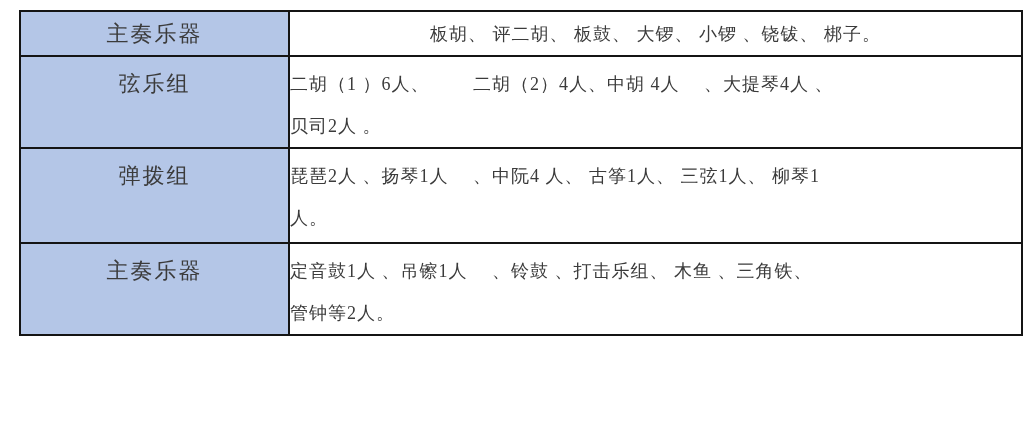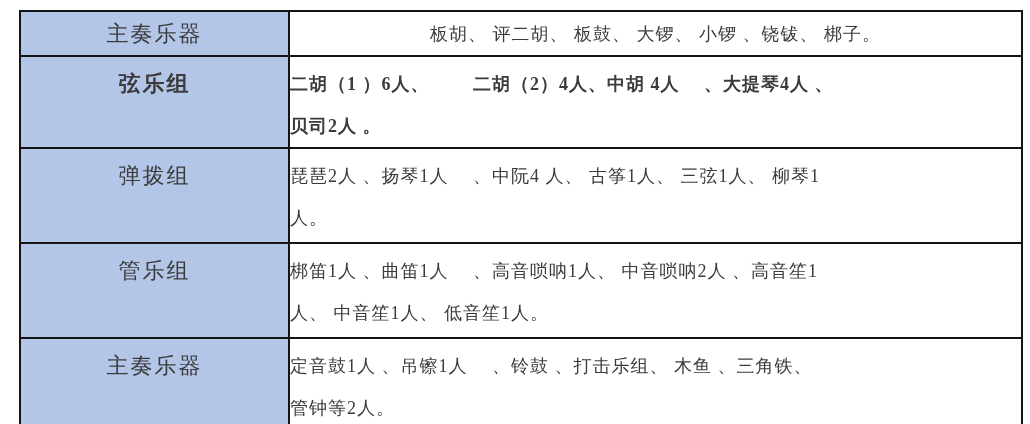--- a/index.html
+++ b/index.html
@@ -29,21 +29,21 @@
   }
   table.orchestra col.c-label   { width: 269px; }
   table.orchestra col.c-content { width: 733px; }
   table.orchestra td {
     border: 2px solid #141414;
     vertical-align: top;
     padding: 0;
     overflow: hidden;
   }
   tr.r0 { height: 43px; }
-  tr.r1 { height: 91px; font-weight: bold; }
+  tr.r1 { height: 91px; }
   tr.r2 { height: 95px; border-radius: 27px; }
   tr.r3 { height: 95px; }
   tr.r4 { height: 85px; }
 
   td.lbl {
     background: #b4c6e7;
     text-align: center;
     color: #3b3b3b;
     font-size: 22px;
     letter-spacing: 2px;
@@ -100,29 +100,20 @@
     <tr class="r2">
       <td class="lbl">
         <span class="lbl-text">弹拨组</span>
       </td>
       <td class="cnt">
         <span class="ln">琵琶2人 、扬琴1人　 、中阮4 人、 古筝1人、 三弦1人、 柳琴1</span>
         <span class="ln">人。</span>
       </td>
     </tr>
 
-    <tr class="r3">
-      <td class="lbl">
-        <span class="lbl-text">管乐组</span>
-      </td>
-      <td class="cnt">
-        <span class="ln">梆笛1人 、曲笛1人　 、高音唢呐1人、 中音唢呐2人 、高音笙1</span>
-        <span class="ln">人、 中音笙1人、 低音笙1人。</span>
-      </td>
-    </tr>
 
     <tr class="r4">
       <td class="lbl">
         <span class="lbl-text">主奏乐器</span>
       </td>
       <td class="cnt">
         <span class="ln">定音鼓1人 、吊镲1人　 、铃鼓 、打击乐组、 木鱼 、三角铁、</span>
         <span class="ln">管钟等2人。</span>
       </td>
     </tr>

